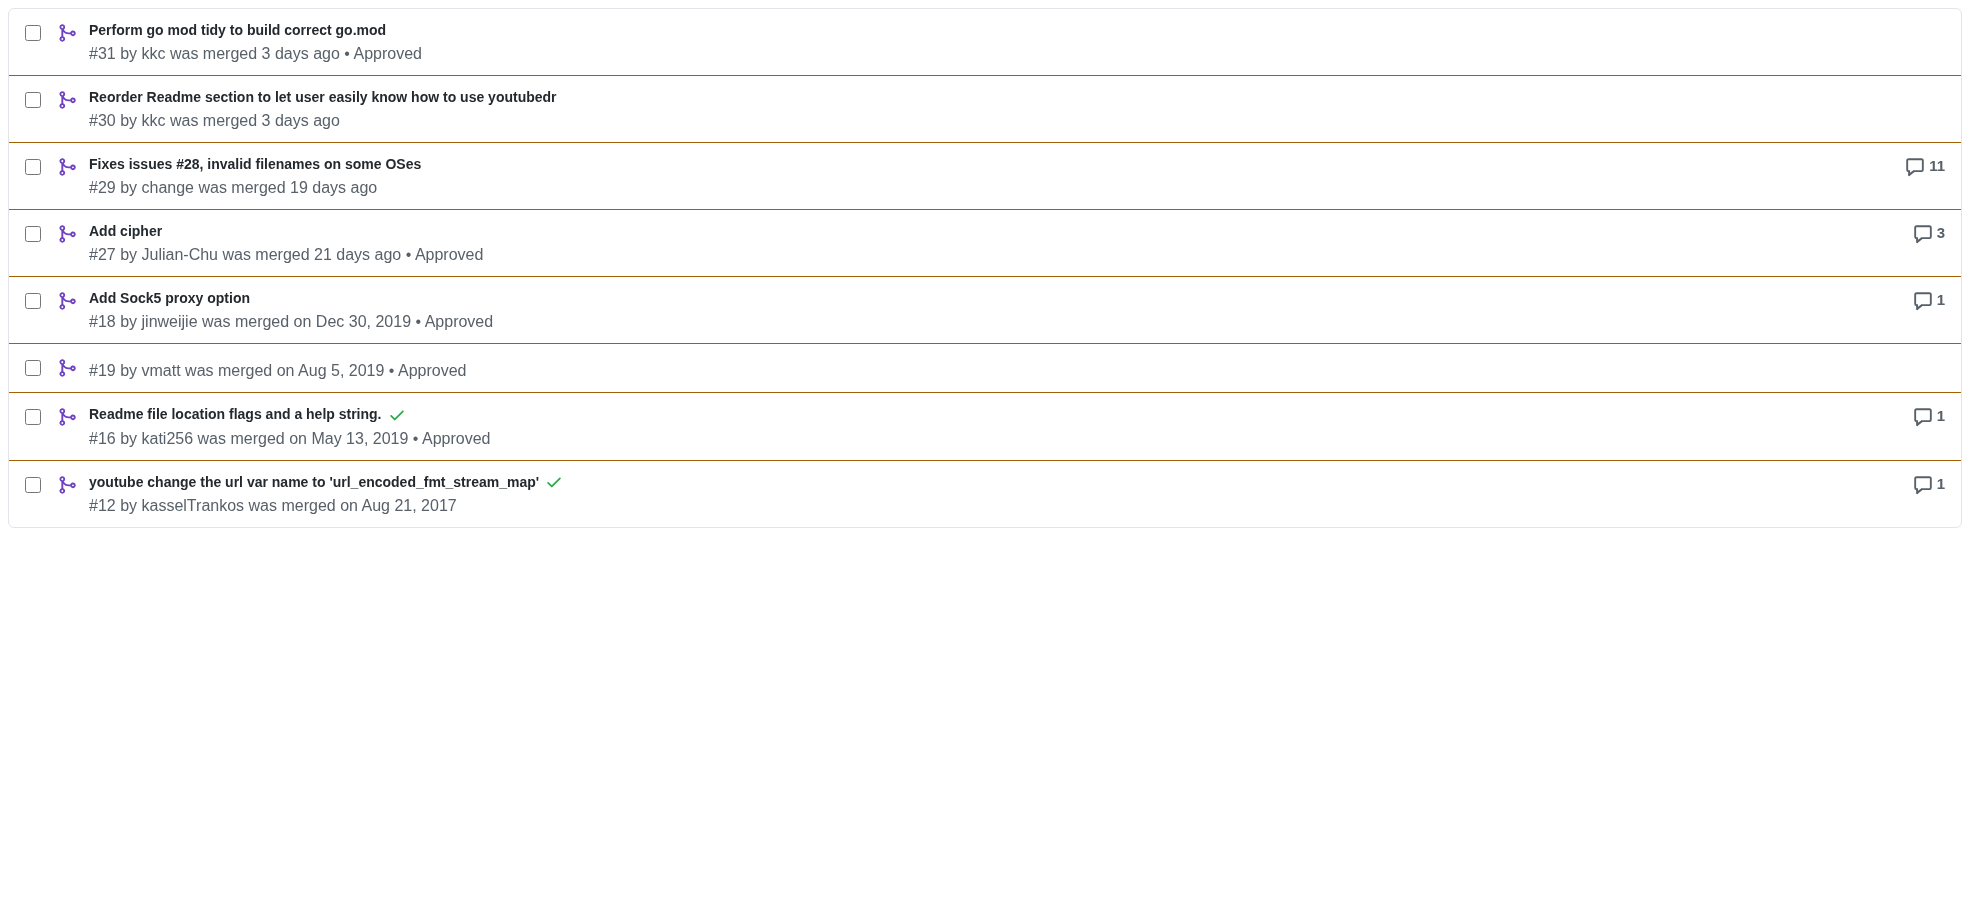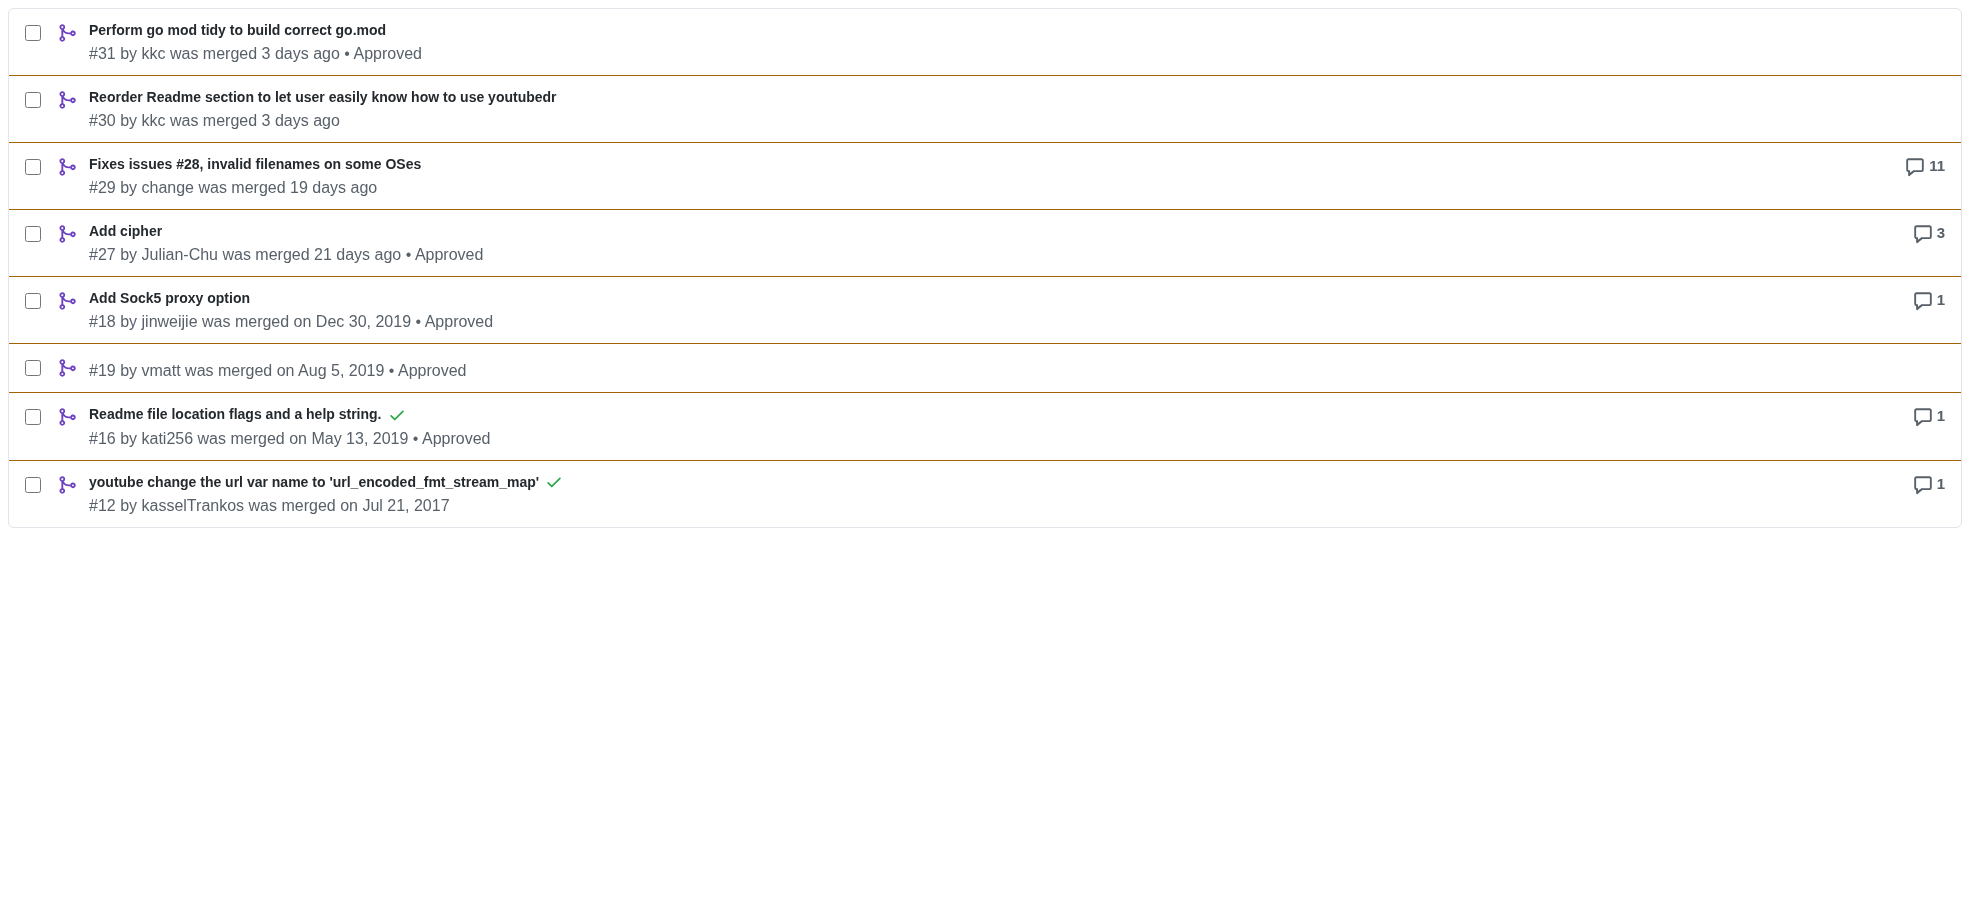--- a/index.html
+++ b/index.html
@@ -220,21 +220,21 @@
       <div class="pr-checkbox"><input type="checkbox" style=""></div>
       <span class="pr-status-icon">
         <svg viewBox="0 0 16 16" fill="currentColor" aria-hidden="true">
 <path fill-rule="evenodd" d="M5 3.254V3.25v.005a.75.75 0 110-.005v.004zm.45 1.9a2.25 2.25 0 10-1.95.218v5.256a2.25 2.25 0 101.5 0V7.123A5.735 5.735 0 009.25 9h1.378a2.251 2.251 0 100-1.5H9.25a4.25 4.25 0 01-3.8-2.346zM12.75 9a.75.75 0 100-1.5.75.75 0 000 1.5zm-8.5 4.5a.75.75 0 100-1.5.75.75 0 000 1.5z"></path>
 </svg>
       </span>
       <div class="pr-main">
         <div><a href="#" class="pr-title">youtube change the url var name to 'url_encoded_fmt_stream_map'</a><span class="check-icon"><svg viewBox="0 0 16 16" fill="currentColor" aria-hidden="true">
 <path fill-rule="evenodd" d="M13.78 4.22a.75.75 0 010 1.06l-7.25 7.25a.75.75 0 01-1.06 0L2.22 9.28a.75.75 0 011.06-1.06L6 10.94l6.72-6.72a.75.75 0 011.06 0z"></path>
 </svg></span></div>
-        <div class="pr-meta"><span>#12</span> <span>by</span> <span>kasselTrankos</span> <span>was merged</span> <span>on Jul 21, 2017</span></div>
+        <div class="pr-meta"><span>#12</span> <span>by</span> <span>kasselTrankos</span> <span>was merged</span> <span>on Aug 21, 2017</span></div>
       </div>
       <div class="pr-side">
         <a href="#" class="comments-link">
           <svg viewBox="0 0 16 16" fill="currentColor" aria-hidden="true">
 <path fill-rule="evenodd" d="M2.75 2.5a.25.25 0 00-.25.25v7.5c0 .138.112.25.25.25H4v2.19l2.72-2.12a.75.75 0 01.46-.07h6.07a.25.25 0 00.25-.25v-7.5a.25.25 0 00-.25-.25H2.75zM1 2.75C1 1.784 1.784 1 2.75 1h10.5c.966 0 1.75.784 1.75 1.75v7.5A1.75 1.75 0 0113.25 12H7.61l-3.52 2.74A.75.75 0 012.5 14.19V12h-.25A1.75 1.75 0 011 10.25v-7.5z"></path>
 </svg>
           <span>1</span>
         </a>
       </div>
     </div>

